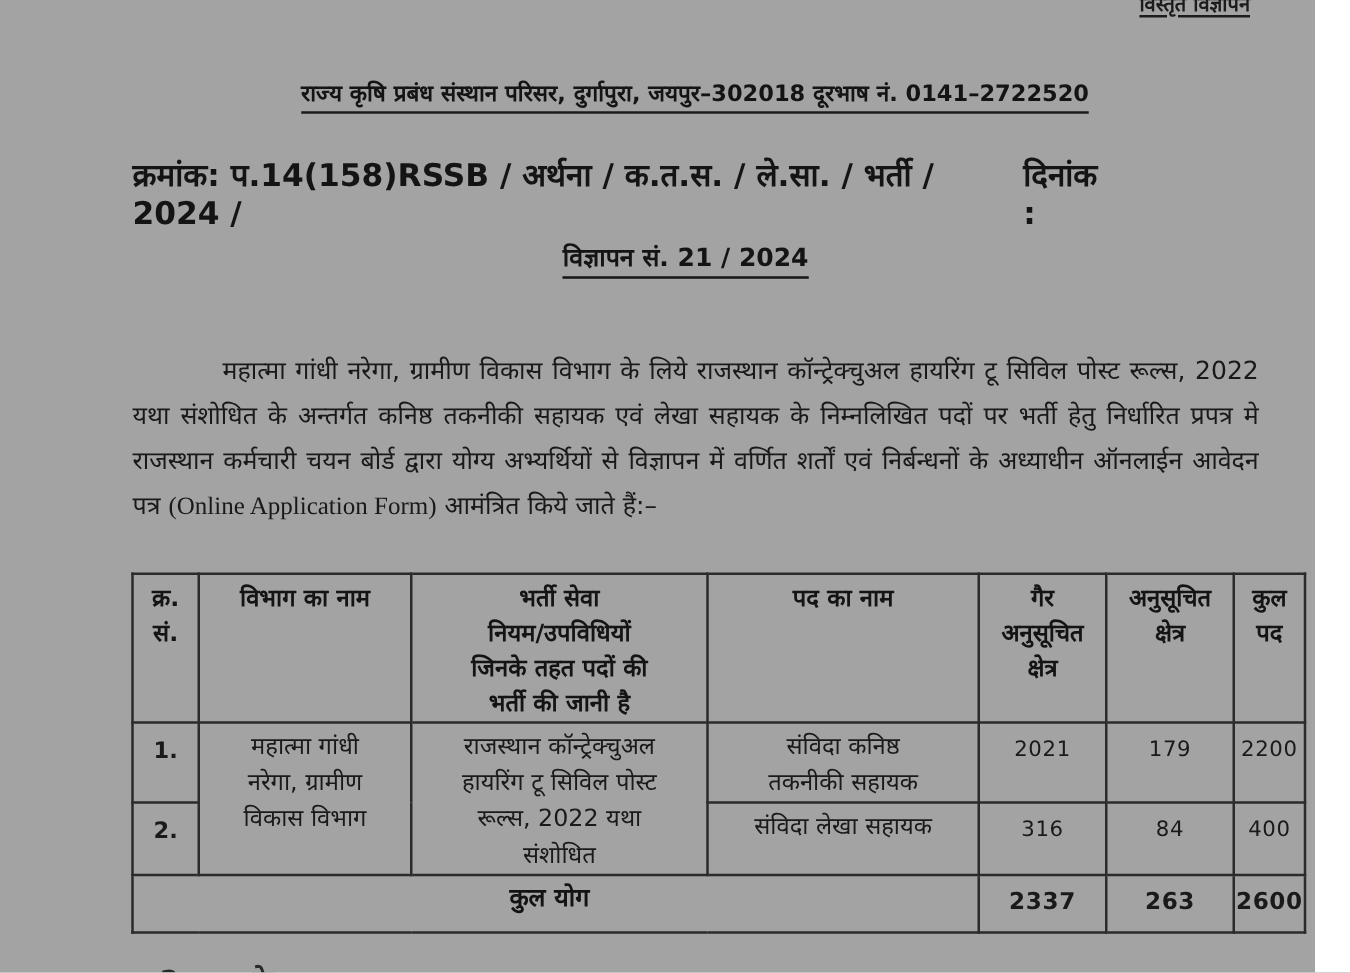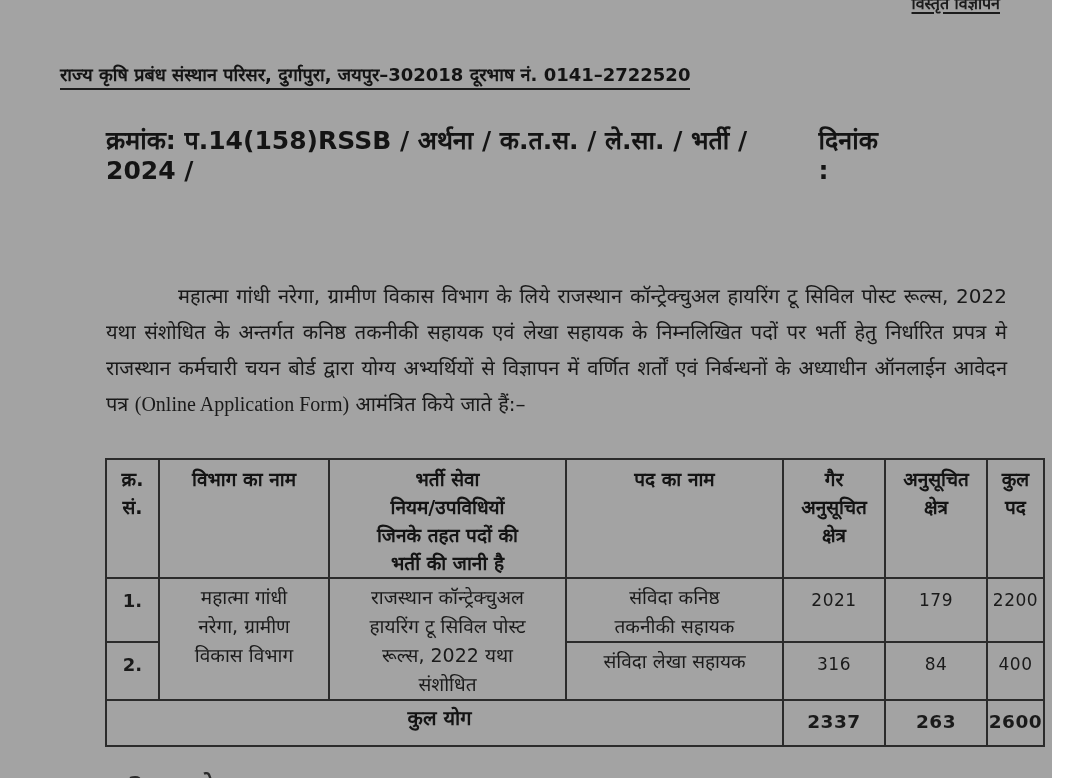--- a/index.html
+++ b/index.html
@@ -42,20 +42,21 @@
     letter-spacing: 0.5px;
     border-bottom: 3px solid #161616;
     padding-bottom: 4px;
   }
 
   .org-subtitle {
     position: absolute;
     top: 62px;
     left: 60px;
     right: 0;
+    text-align: center;
   }
   .org-subtitle span {
     font-size: 18px;
     font-weight: bold;
     border-bottom: 2px solid #1c1c1c;
     padding-bottom: 3px;
   }
 
   .ref-line {
     position: absolute;
@@ -174,20 +175,23 @@
 
   <div class="org-subtitle">
     <span>राज्य कृषि प्रबंध संस्थान परिसर, दुर्गापुरा, जयपुर–302018 दूरभाष नं. 0141–2722520</span>
   </div>
 
   <div class="ref-line">
     <span>क्रमांक: प.14(158)RSSB / अर्थना / क.त.स. / ले.सा. /  भर्ती / 2024 /</span>
     <span>दिनांक :</span>
   </div>
 
+  <div class="notice-no">
+    <span>विज्ञापन सं. 21 / 2024</span>
+  </div>
 
 
   <div class="body-para"><span>महात्मा गांधी नरेगा, ग्रामीण विकास विभाग के लिये राजस्थान कॉन्ट्रेक्चुअल हायरिंग टू सिविल पोस्ट रूल्स, 2022 यथा संशोधित के अन्तर्गत कनिष्ठ तकनीकी सहायक एवं लेखा सहायक के निम्नलिखित पदों पर भर्ती हेतु निर्धारित प्रपत्र मे राजस्थान कर्मचारी चयन बोर्ड द्वारा योग्य अभ्यर्थियों से विज्ञापन में वर्णित शर्तों एवं निर्बन्धनों के अध्याधीन ऑनलाईन आवेदन पत्र </span><span class="latin">(Online Application Form)</span><span> आमंत्रित किये जाते हैं:–</span></div>
 
   <table class="recruitment">
     <colgroup>
       <col style="width:53px">
       <col style="width:170px">
       <col style="width:237px">
       <col style="width:217px">

